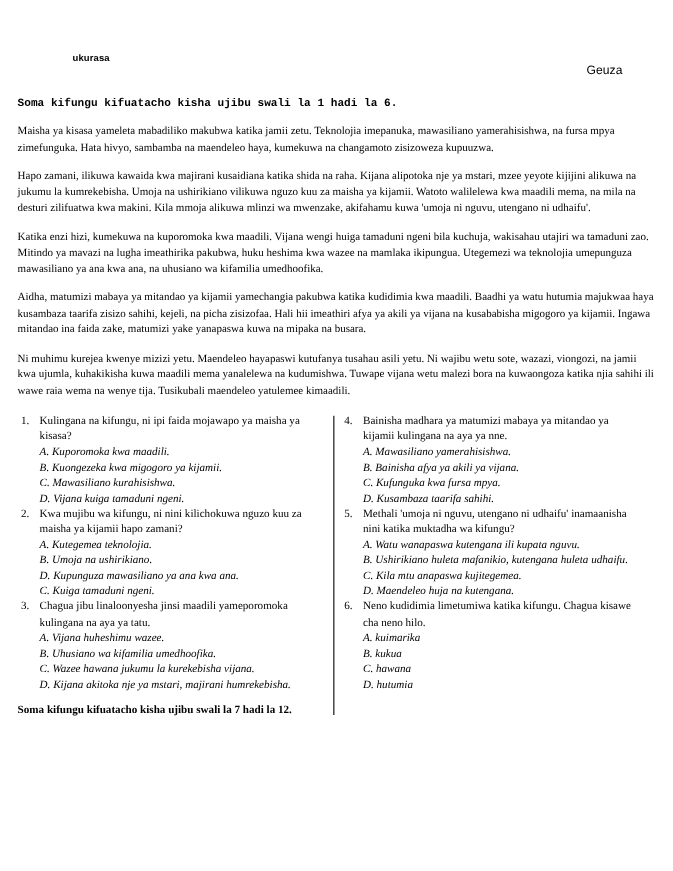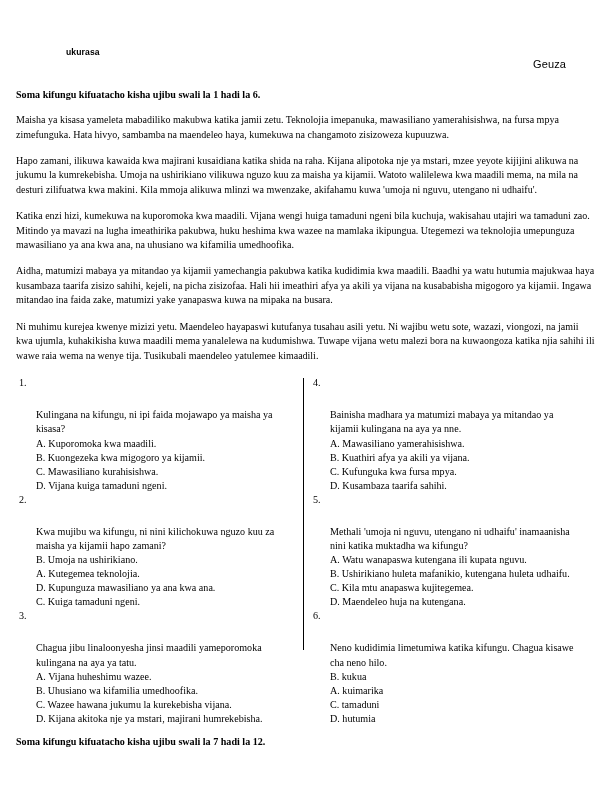--- a/index.html
+++ b/index.html
@@ -54,21 +54,21 @@
 
   
   .content {
     position: absolute;
     left: 16px;
     right: 16px;
     top: 88px;
   }
 
   .section-heading {
-    font-family: Liberation Serif, serif;
+    font-family: Liberation Mono, monospace;
     font-weight: bold;
     font-size: 10.1px;
     line-height: 13px;
     margin: 0 0 12px 0;
   }
 
   .passage p {
     margin: 0 0 11.5px 0;
     font-size: 10px;
     line-height: 14.6px;
@@ -108,29 +108,29 @@
     flex: 0 0 auto;
     width: 20px;
     font-size: 10.1px;
     line-height: 14.1px;
     text-align: left;
     padding-left: 3px;
     box-sizing: border-box;
   }
   .qbody {
     flex: 1 1 auto;
-    margin-top: 32px;
   }
   .qtext {
     font-size: 10.1px;
     line-height: 14.1px;
   }
   .qopt {
     font-size: 10.1px;
     line-height: 14.1px;
+    font-style: italic;
   }
 
   .footer-heading {
     font-family: "Liberation Serif", "DejaVu Serif", serif;
     font-weight: bold;
     font-size: 10.1px;
     line-height: 13px;
     margin-top: 9px;
   }
 </style>
@@ -170,22 +170,22 @@
             <div class="qopt">B. Kuongezeka kwa migogoro ya kijamii.</div>
             <div class="qopt">C. Mawasiliano kurahisishwa.</div>
             <div class="qopt">D. Vijana kuiga tamaduni ngeni.</div>
           </div>
         </div>
 
         <div class="qitem">
           <div class="qnum">2.</div>
           <div class="qbody">
             <div class="qtext">Kwa mujibu wa kifungu, ni nini kilichokuwa nguzo kuu za maisha ya kijamii hapo zamani?</div>
+            <div class="qopt">A. Kutegemea teknolojia.</div>
             <div class="qopt">B. Umoja na ushirikiano.</div>
-            <div class="qopt">A. Kutegemea teknolojia.</div>
             <div class="qopt">D. Kupunguza mawasiliano ya ana kwa ana.</div>
             <div class="qopt">C. Kuiga tamaduni ngeni.</div>
           </div>
         </div>
 
         <div class="qitem">
           <div class="qnum">3.</div>
           <div class="qbody">
             <div class="qtext">Chagua jibu linaloonyesha jinsi maadili yameporomoka kulingana na aya ya tatu.</div>
             <div class="qopt">A. Vijana huheshimu wazee.</div>
@@ -197,44 +197,44 @@
 
       </div>
 
       <div class="qcol right">
 
         <div class="qitem">
           <div class="qnum">4.</div>
           <div class="qbody">
             <div class="qtext">Bainisha madhara ya matumizi mabaya ya mitandao ya kijamii kulingana na aya ya nne.</div>
             <div class="qopt">A. Mawasiliano yamerahisishwa.</div>
-            <div class="qopt">B. Kuathiri afya ya akili ya vijana.</div>
+            <div class="qopt">B. Bainisha afya ya akili ya vijana.</div>
             <div class="qopt">C. Kufunguka kwa fursa mpya.</div>
             <div class="qopt">D. Kusambaza taarifa sahihi.</div>
           </div>
         </div>
 
         <div class="qitem">
           <div class="qnum">5.</div>
           <div class="qbody">
             <div class="qtext">Methali 'umoja ni nguvu, utengano ni udhaifu' inamaanisha nini katika muktadha wa kifungu?</div>
             <div class="qopt">A. Watu wanapaswa kutengana ili kupata nguvu.</div>
             <div class="qopt">B. Ushirikiano huleta mafanikio, kutengana huleta udhaifu.</div>
             <div class="qopt">C. Kila mtu anapaswa kujitegemea.</div>
             <div class="qopt">D. Maendeleo huja na kutengana.</div>
           </div>
         </div>
 
         <div class="qitem">
           <div class="qnum">6.</div>
           <div class="qbody">
             <div class="qtext">Neno kudidimia limetumiwa katika kifungu. Chagua kisawe cha neno hilo.</div>
+            <div class="qopt">A. kuimarika</div>
             <div class="qopt">B. kukua</div>
-            <div class="qopt">A. kuimarika</div>
-            <div class="qopt">C. tamaduni</div>
+            <div class="qopt">C. hawana</div>
             <div class="qopt">D. hutumia</div>
           </div>
         </div>
 
       </div>
 
     </div>
 
     <div class="footer-heading">Soma kifungu kifuatacho kisha ujibu swali la 7 hadi la 12.</div>
 

